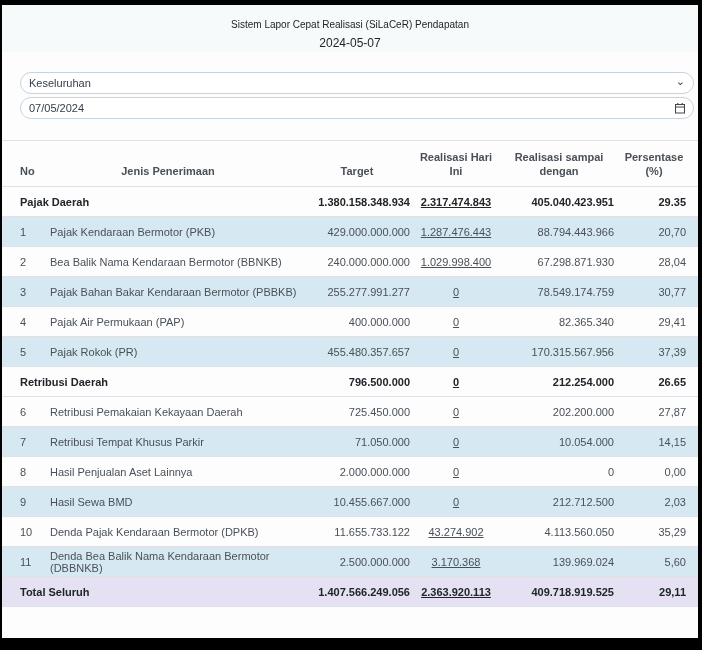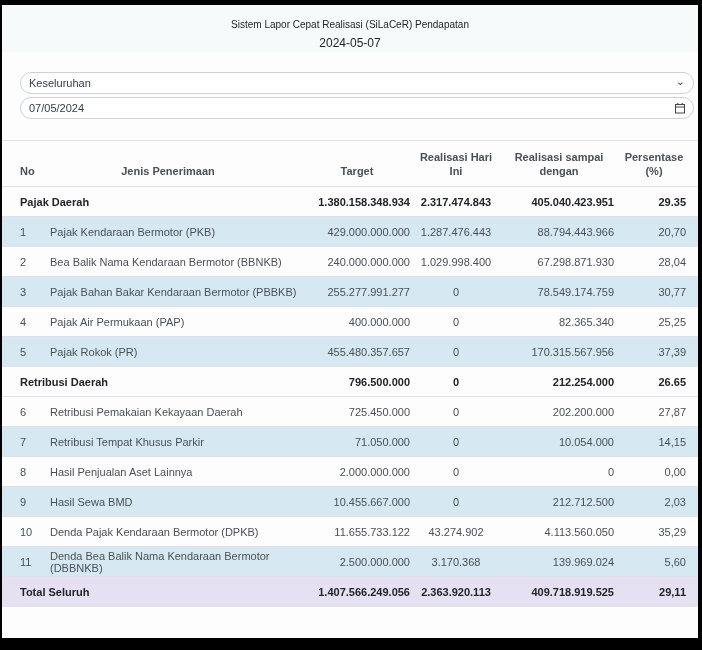--- a/index.html
+++ b/index.html
@@ -81,21 +81,21 @@
   th.col-persen { text-align: center; padding-right: 8px; }
   .report-table tbody td {
     height: 30px;
     border-top: 1px solid #dee2e6;
     vertical-align: middle;
   }
   td.no { padding-left: 18px; color: #495057; }
   td.label { padding-left: 18px; }
   td.catlabel { padding-left: 18px; font-weight: bold; color: #212529; }
   td.num.target { text-align: right; padding-right: 2px; }
-  td.num.hari { text-align: center; }
+  td.num.hari { text-align: center; text-decoration: underline; }
   td.num.sampai { text-align: right; padding-right: 4px; }
   td.num.persen { text-align: right; padding-right: 12px; }
   tr.category td, tr.total td { font-weight: bold; color: #212529; }
   tr.hl td { background: #d6e9f2; }
   tr.total td { background: #e5e1f2; border-bottom: 1px solid #dee2e6; }
 </style>
 </head>
 <body>
 
 <div class="frame">
@@ -173,21 +173,21 @@
           <td class="num hari">0</td>
           <td class="num sampai">78.549.174.759</td>
           <td class="num persen">30,77</td>
         </tr>
         <tr class="detail">
           <td class="no">4</td>
           <td class="label">Pajak Air Permukaan (PAP)</td>
           <td class="num target">400.000.000</td>
           <td class="num hari">0</td>
           <td class="num sampai">82.365.340</td>
-          <td class="num persen">25,25</td>
+          <td class="num persen">29,41</td>
         </tr>
         <tr class="detail hl">
           <td class="no">5</td>
           <td class="label">Pajak Rokok (PR)</td>
           <td class="num target">455.480.357.657</td>
           <td class="num hari">0</td>
           <td class="num sampai">170.315.567.956</td>
           <td class="num persen">37,39</td>
         </tr>
         <tr class="category">

